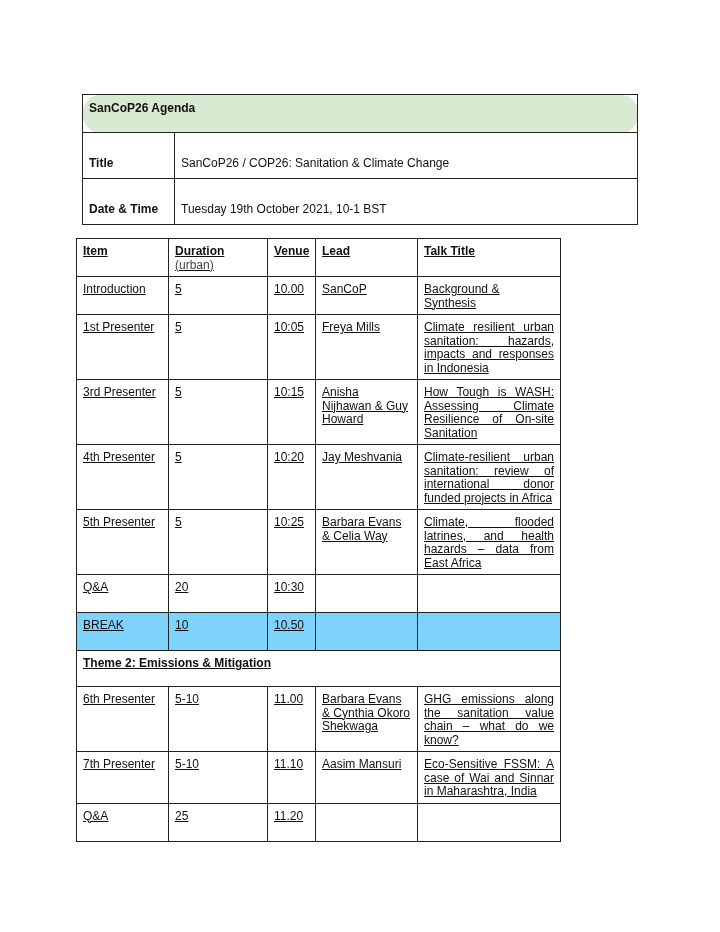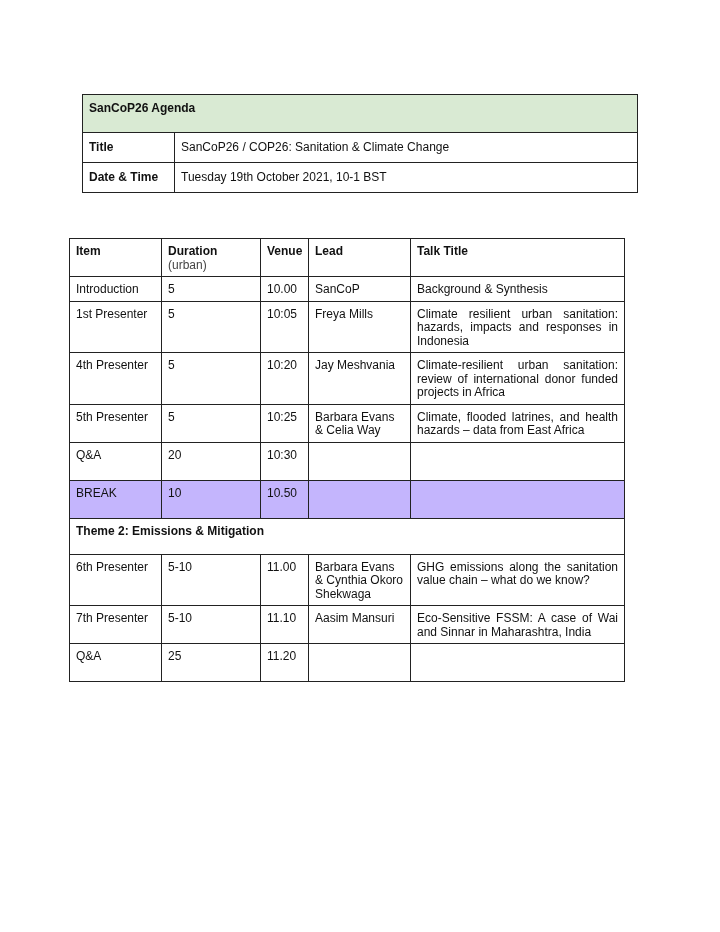--- a/index.html
+++ b/index.html
@@ -1,27 +1,27 @@
 <!DOCTYPE html>
 <html><head>
 <meta charset="utf-8">
 <style>
   html, body { margin:0; padding:0; background:#ffffff; }
   body { width:720px; height:932px; position:relative; font-family:"Liberation Sans", sans-serif; color:#111; font-size:12px; }
   table { border-collapse:collapse; position:absolute; table-layout:fixed; }
   td { border:1.5px solid #222; vertical-align:top; padding:6px 6px 4px 6px; line-height:13.5px; font-size:12px; }
-  .b { font-weight:bold; }
+  .b { font-weight:bold;border-radius:17px; }
   .muted { font-weight:normal; color:#444; }
   #meta { left:82px; top:94px; width:556px; }
   #meta td.head { background:#d9ead3; height:26px; padding-top:7px; }
-  #meta td { height:17px; padding-top:8px; }
-  #agenda { left:69px; top:238px; width:556px; }
+  #meta td { height:17px; padding-top:24px; }
+  #agenda { left:76px; top:238px; width:485px;text-decoration:underline; }
   #agenda td.just { text-align:justify; text-align-last:left; }
   .theme td { height:25px; }
-  .break td { background:#c4b5fd;margin-top:8px; }
+  .break td { background:#7dd3fc;margin-top:8px; }
 </style>
 </head>
 <body>
 
 <table id="meta">
   <colgroup>
       <col style="width:92px">
       <col>
     </colgroup>
   <tbody>
@@ -67,20 +67,27 @@
 
   <tr>
     <td>1st Presenter</td>
     <td>5</td>
     <td>10:05</td>
     <td>Freya Mills</td>
     <td class="just">Climate resilient urban sanitation: hazards, impacts and responses in Indonesia</td>
   </tr>
 
 
+  <tr>
+    <td>3rd Presenter</td>
+    <td>5</td>
+    <td>10:15</td>
+    <td>Anisha Nijhawan &amp; Guy Howard</td>
+    <td class="just">How Tough is WASH: Assessing Climate Resilience of On-site Sanitation</td>
+  </tr>
 
   <tr>
     <td>4th Presenter</td>
     <td>5</td>
     <td>10:20</td>
     <td>Jay Meshvania</td>
     <td class="just">Climate-resilient urban sanitation: review of international donor funded projects in Africa</td>
   </tr>
 
   <tr>

